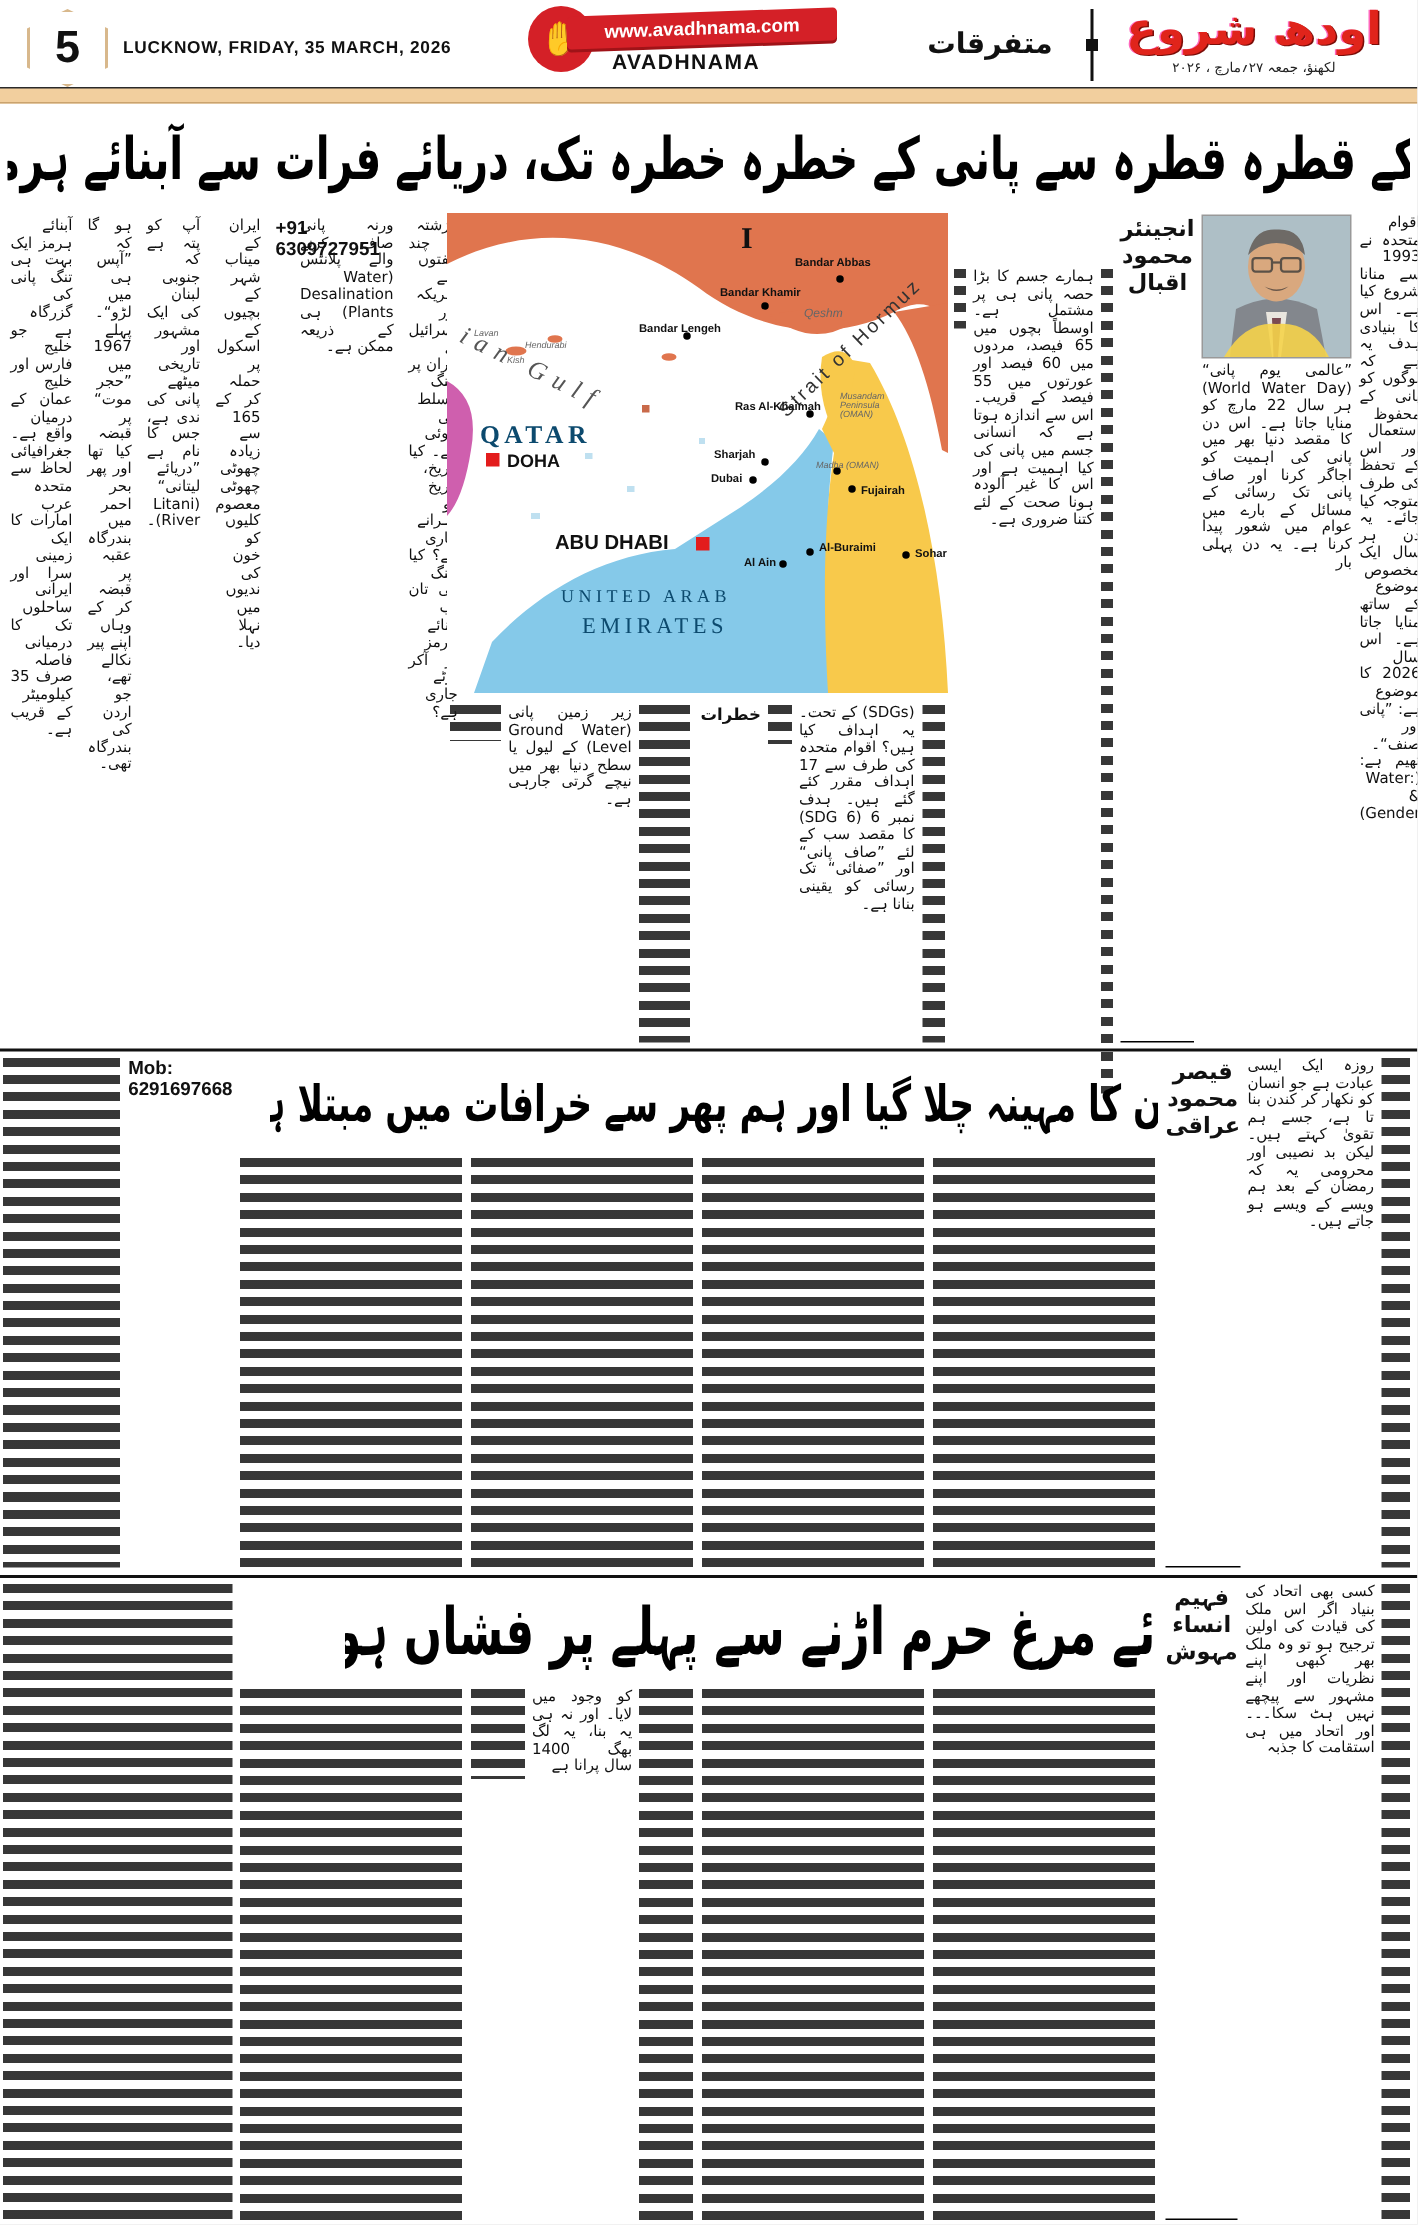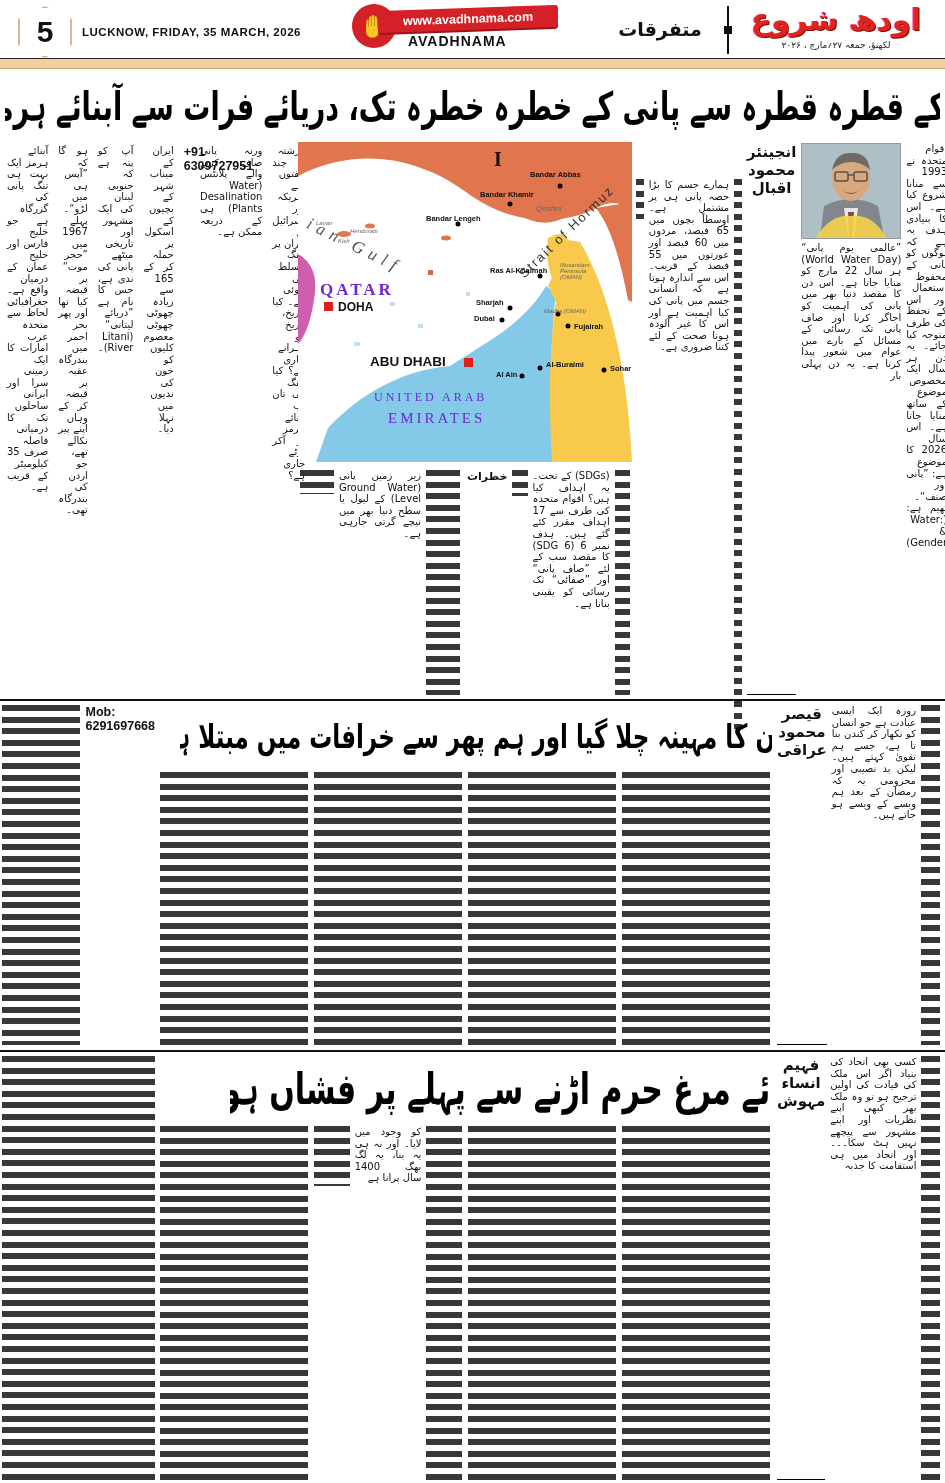--- a/index.html
+++ b/index.html
@@ -45,21 +45,21 @@
   .phone{font-family:"Liberation Sans",sans-serif;font-size:12.5px;font-weight:bold;direction:ltr;text-align:left;}
   .subhead{direction:rtl;font-weight:bold;font-size:11px;text-align:right;}
   .hr{position:absolute;left:0;width:945px;height:1.5px;background:#111;}
   
   .map{position:absolute;left:298px;top:142px;width:334px;height:320px;background:#fff;overflow:hidden;}
   .map svg{position:absolute;left:0;top:0;}
   .mlbl{position:absolute;font-family:"Liberation Sans",sans-serif;color:#111;white-space:nowrap;}
   .mlbl.city{font-size:7.5px;font-weight:bold;}
   .mlbl.isle{font-size:6px;color:#666;font-style:italic;font-weight:normal;}
   .mlbl.sea{font-family:"Liberation Serif",serif;color:#555;font-size:17px;letter-spacing:6px;font-style:italic;}
-  .mlbl.country{font-family:"Liberation Serif",serif;letter-spacing:3px;color:#6d28d9;}
+  .mlbl.country{font-family:"Liberation Serif",serif;letter-spacing:3px;color:#0c4a6e;}
   .redsq{position:absolute;width:9px;height:9px;background:#e31c1c;}
   
   .photo{float:left;width:98px;height:94px;margin:0 0 3px 0;border:1px solid #999;position:relative;overflow:hidden;
          background:linear-gradient(#b9c6cc,#9fb0b8);}
 </style>
 </head>
 <body>
 
 <div class="page">
 

